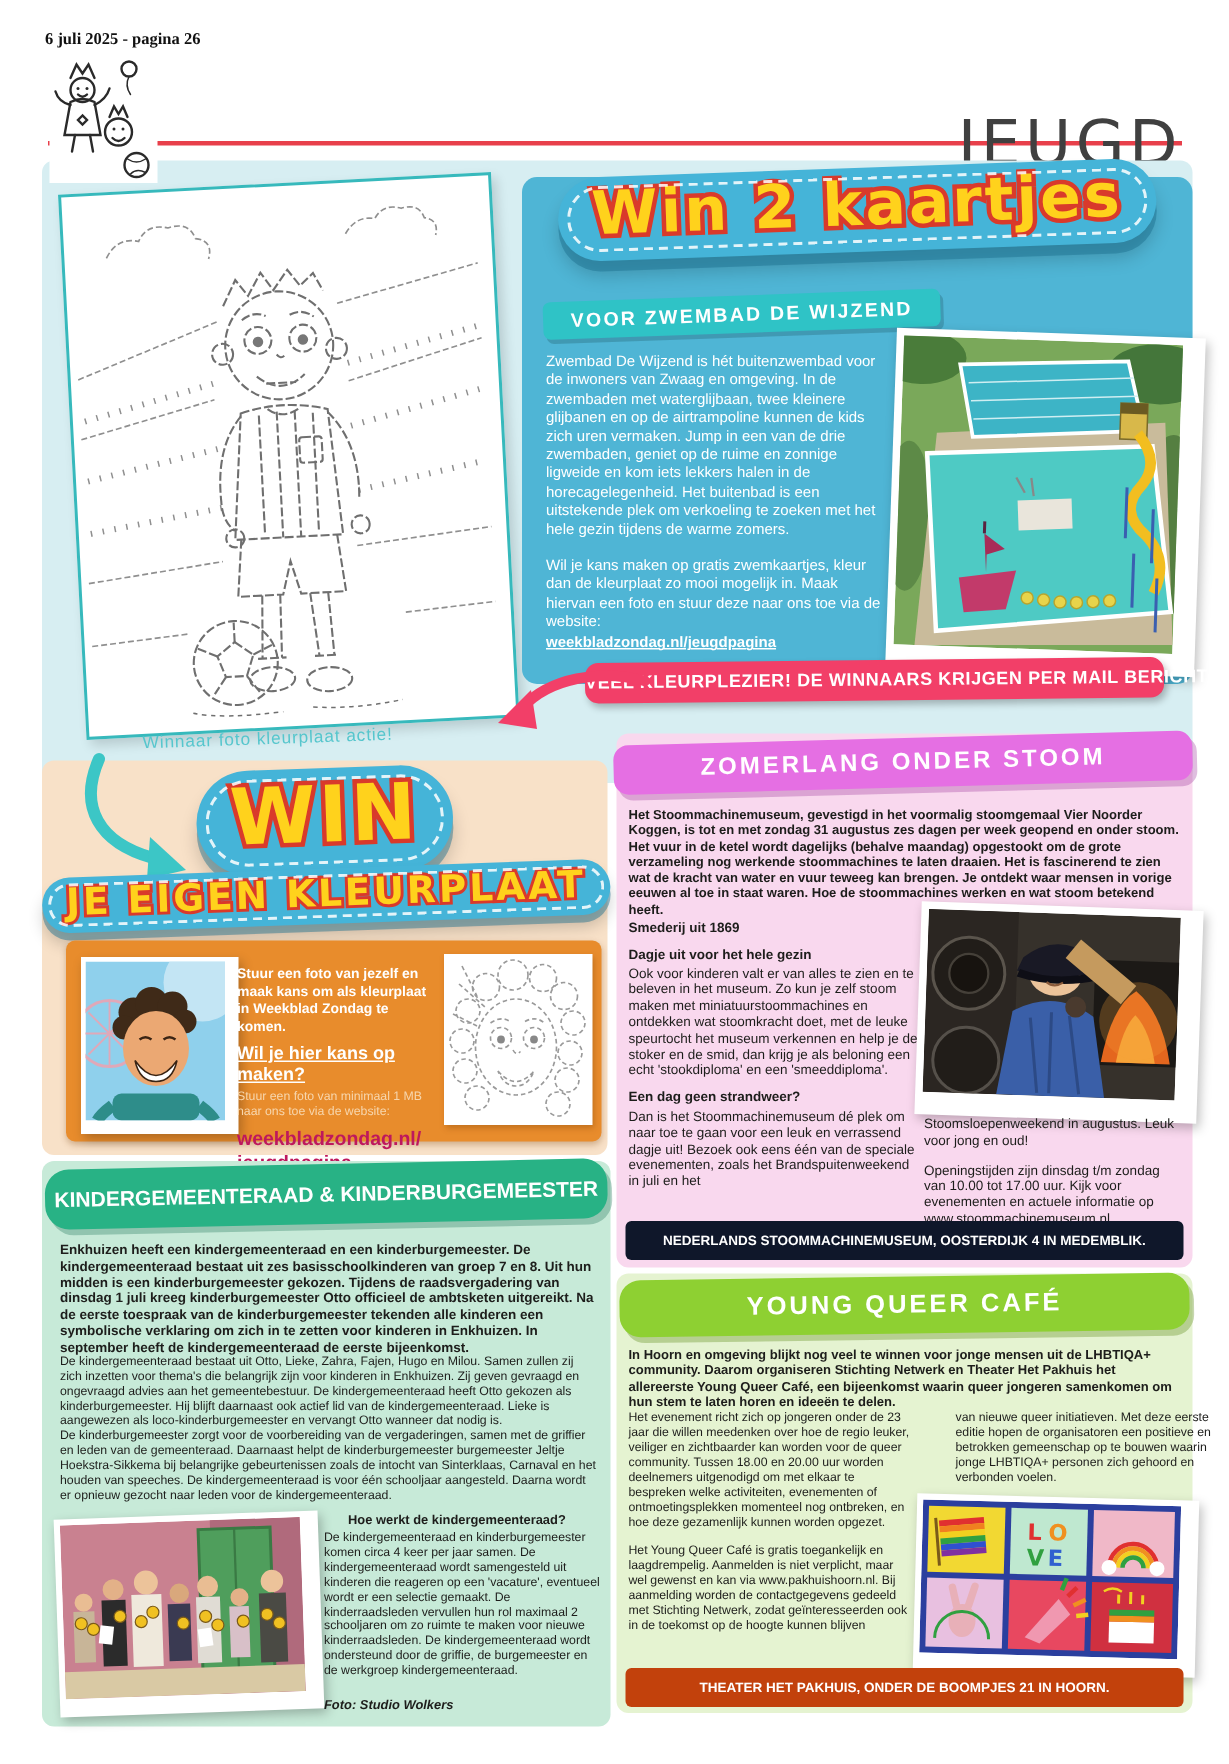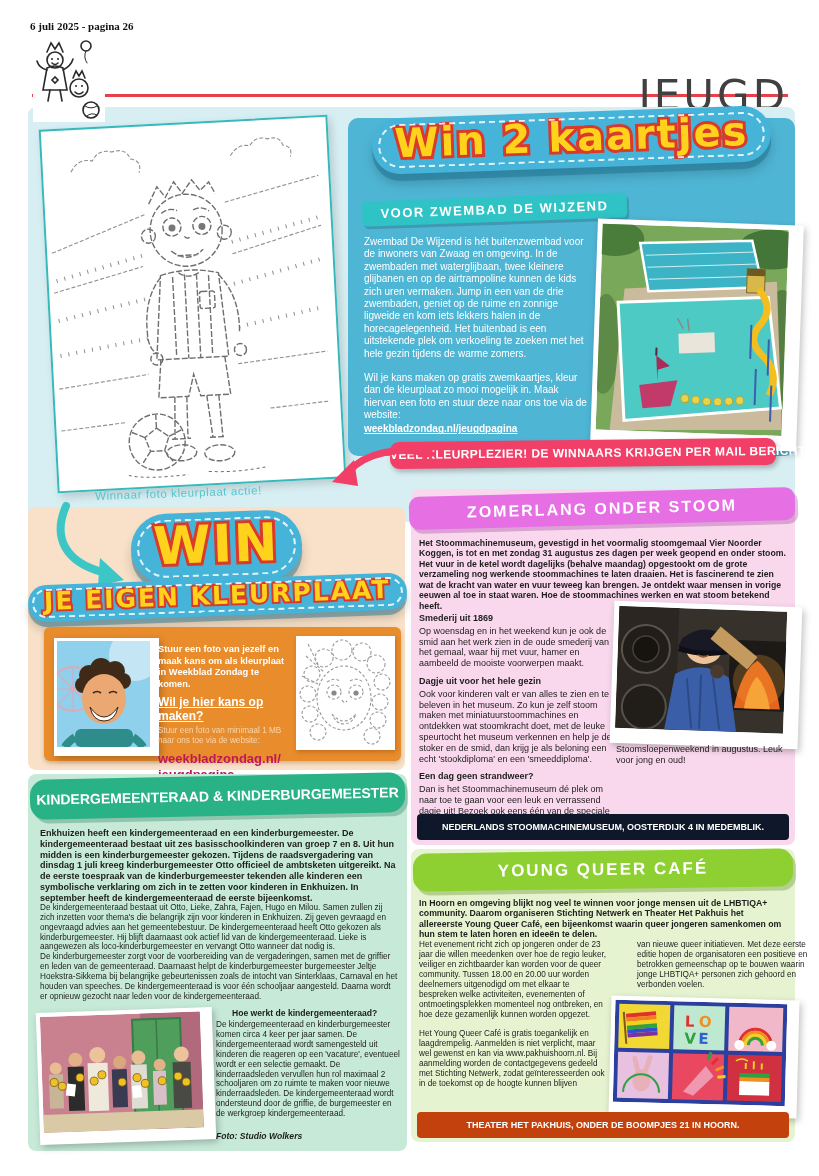--- a/index.html
+++ b/index.html
@@ -306,21 +306,20 @@
     </g>
   </svg>
 </div>
 
 <div class="abs panel panel-pink"></div>
 <div class="abs ribbon ribbon-magenta">ZOMERLANG ONDER STOOM</div>
 <div class="abs intro stoom-intro">Het Stoommachinemuseum, gevestigd in het voormalig stoomgemaal Vier Noorder Koggen, is tot en met zondag 31 augustus zes dagen per week geopend en onder stoom. Het vuur in de ketel wordt dagelijks (behalve maandag) opgestookt om de grote verzameling nog werkende stoommachines te laten draaien. Het is fascinerend te zien wat de kracht van water en vuur teweeg kan brengen. Je ontdekt waar mensen in vorige eeuwen al toe in staat waren. Hoe de stoommachines werken en wat stoom betekend heeft.</div>
 
 <div class="abs stoom-col">
   <h4>Smederij uit 1869</h4>
-  <p>Op woensdag en in het weekend kun je ook de smid aan het werk zien in de oude smederij van het gemaal, waar hij met vuur, hamer en aambeeld de mooiste voorwerpen maakt.</p>
   <h4>Dagje uit voor het hele gezin</h4>
   <p>Ook voor kinderen valt er van alles te zien en te beleven in het museum. Zo kun je zelf stoom maken met miniatuurstoommachines en ontdekken wat stoomkracht doet, met de leuke speurtocht het museum verkennen en help je de stoker en de smid, dan krijg je als beloning een echt 'stookdiploma' en een 'smeeddiploma'.</p>
   <h4>Een dag geen strandweer?</h4>
   <p>Dan is het Stoommachinemuseum dé plek om naar toe te gaan voor een leuk en verrassend dagje uit! Bezoek ook eens één van de speciale evenementen, zoals het Brandspuitenweekend in juli en het</p>
 </div>
 
 <div class="abs photo-frame" style="left:612px;top:604px;width:178px;height:132px;padding:5px;transform:rotate(2deg);">
   <svg width="168" height="122" viewBox="0 0 168 122">
     <rect width="168" height="122" fill="#36312b"></rect>
     <rect width="60" height="122" fill="#2b2622"></rect>
@@ -337,20 +336,21 @@
     <path d="M80 46 q5 4 11 0" stroke="#8a5a3a" stroke-width="1.5" fill="none"></path>
     <path d="M58 66 q28 -16 54 2 l9 54 l-72 0 z" fill="#3a5fa8"></path>
     <path d="M70 70 l6 50 M96 68 l8 52 M84 66 v54" stroke="#2c4a86" stroke-width="2"></path>
     <rect x="92" y="30" width="48" height="16" fill="#c59a5e" transform="rotate(38 116 38)"></rect>
     <circle cx="100" cy="62" r="7" fill="#4a3a2e"></circle>
   </svg>
 </div>
 
 <div class="abs stoom-right">
   <p>Stoomsloepenweekend in augustus. Leuk voor jong en oud!</p>
+  <p>Openingstijden zijn dinsdag t/m zondag van 10.00 tot 17.00 uur. Kijk voor evenementen en actuele informatie op www.stoommachinemuseum.nl</p>
 </div>
 <div class="abs ribbon bar-pink">Nederlands Stoommachinemuseum, Oosterdijk 4 in Medemblik.</div>
 
 <div class="abs panel panel-mint"></div>
 <div class="abs ribbon ribbon-green">KINDERGEMEENTERAAD &amp; KINDERBURGEMEESTER</div>
 <div class="abs intro kinder-intro">Enkhuizen heeft een kindergemeenteraad en een kinderburgemeester. De kindergemeenteraad bestaat uit zes basisschoolkinderen van groep 7 en 8. Uit hun midden is een kinderburgemeester gekozen. Tijdens de raadsvergadering van dinsdag 1 juli kreeg kinderburgemeester Otto officieel de ambtsketen uitgereikt. Na de eerste toespraak van de kinderburgemeester tekenden alle kinderen een symbolische verklaring om zich in te zetten voor kinderen in Enkhuizen. In september heeft de kindergemeenteraad de eerste bijeenkomst.</div>
 <div class="abs kinder-body">
   <p>De kindergemeenteraad bestaat uit Otto, Lieke, Zahra, Fajen, Hugo en Milou. Samen zullen zij zich inzetten voor thema's die belangrijk zijn voor kinderen in Enkhuizen. Zij geven gevraagd en ongevraagd advies aan het gemeentebestuur. De kindergemeenteraad heeft Otto gekozen als kinderburgemeester. Hij blijft daarnaast ook actief lid van de kindergemeenteraad. Lieke is aangewezen als loco-kinderburgemeester en vervangt Otto wanneer dat nodig is.</p>
   <p>De kinderburgemeester zorgt voor de voorbereiding van de vergaderingen, samen met de griffier en leden van de gemeenteraad. Daarnaast helpt de kinderburgemeester burgemeester Jeltje Hoekstra-Sikkema bij belangrijke gebeurtenissen zoals de intocht van Sinterklaas, Carnaval en het houden van speeches. De kindergemeenteraad is voor één schooljaar aangesteld. Daarna wordt er opnieuw gezocht naar leden voor de kindergemeenteraad.</p>
 </div>

